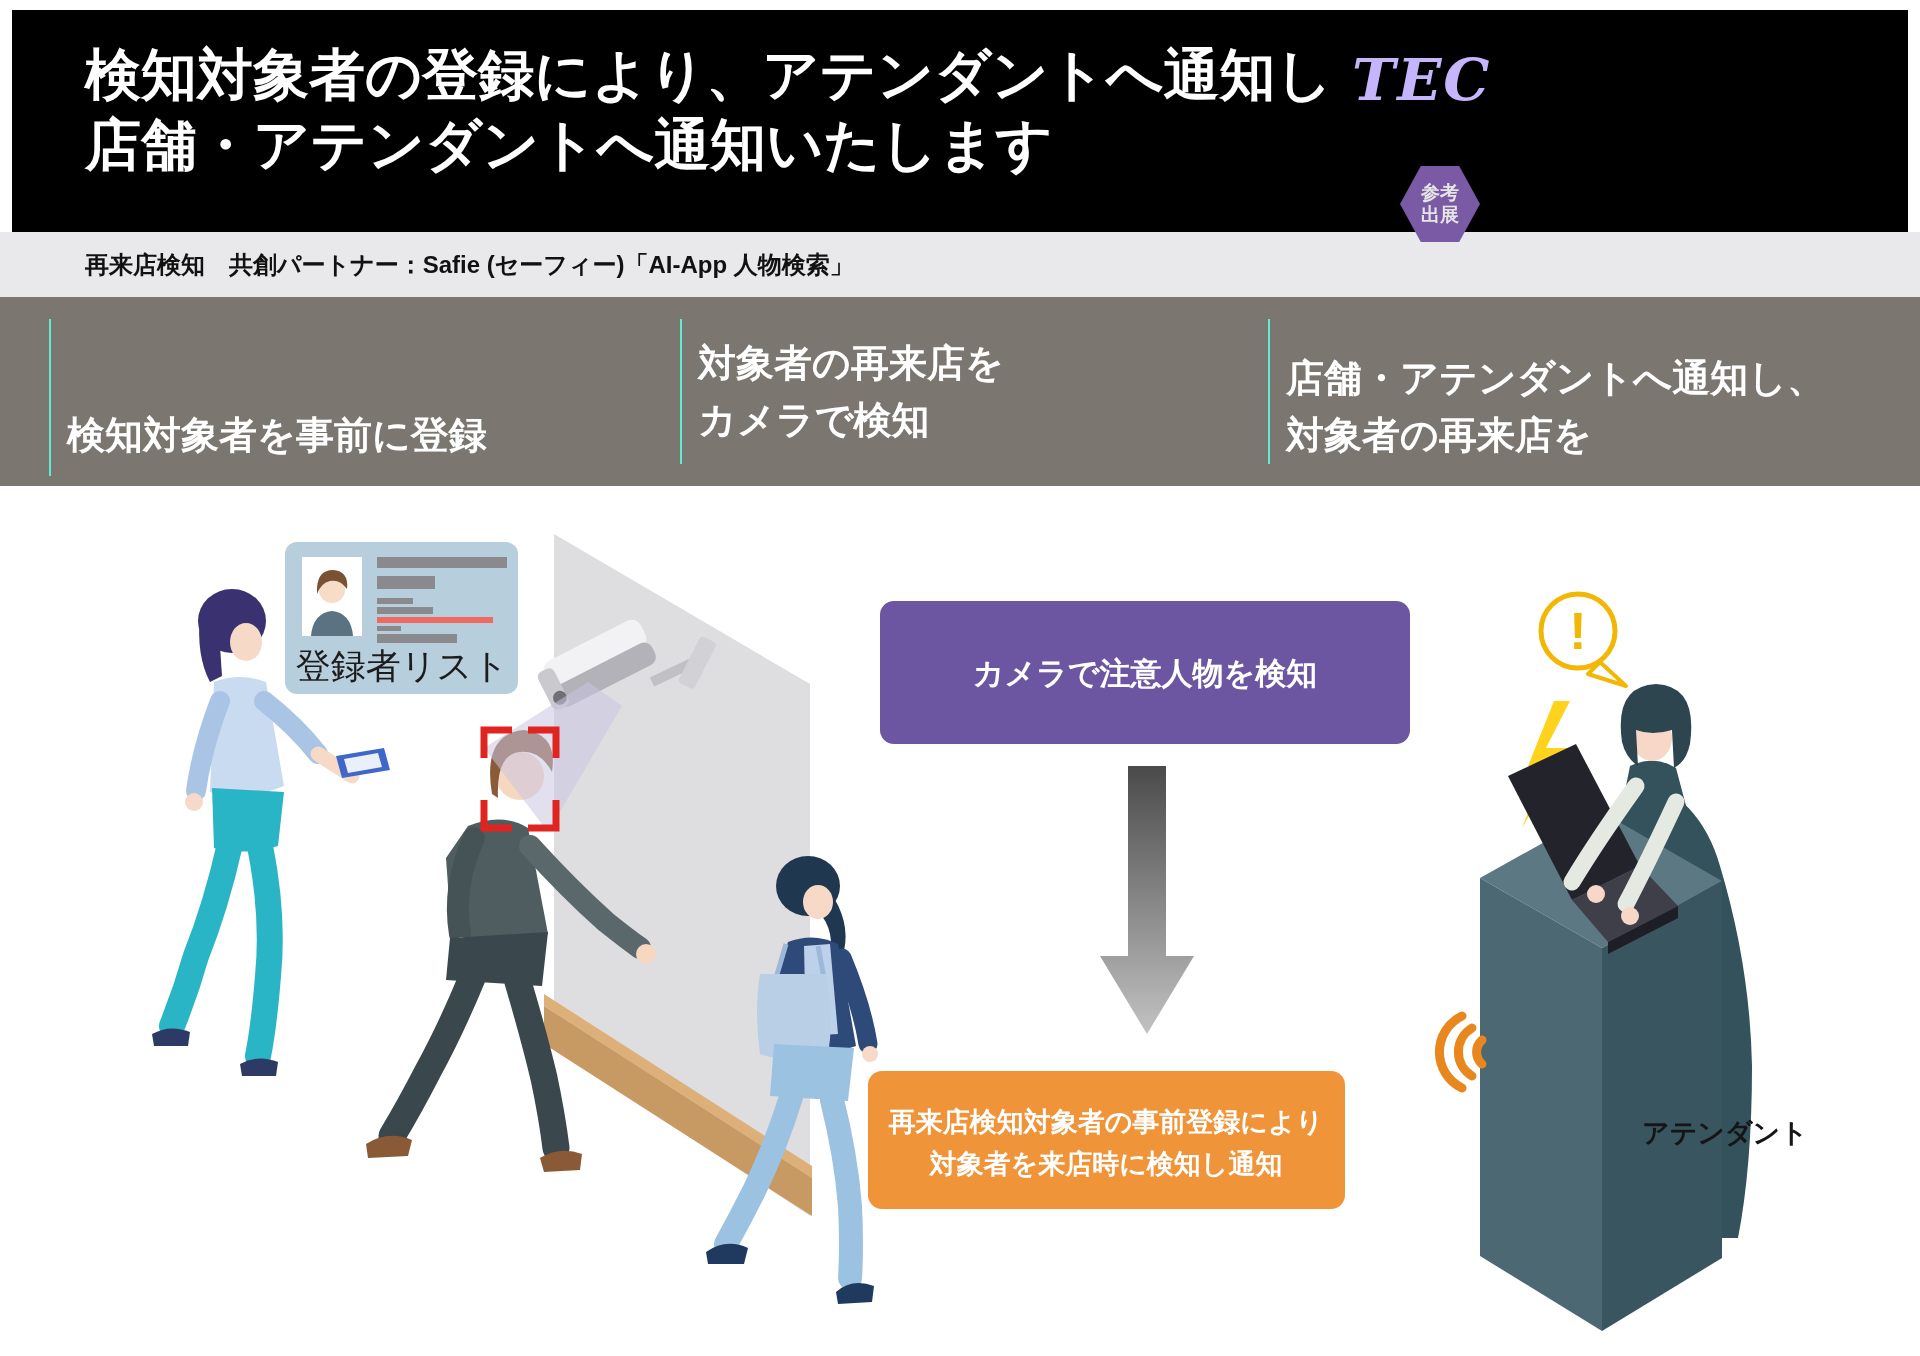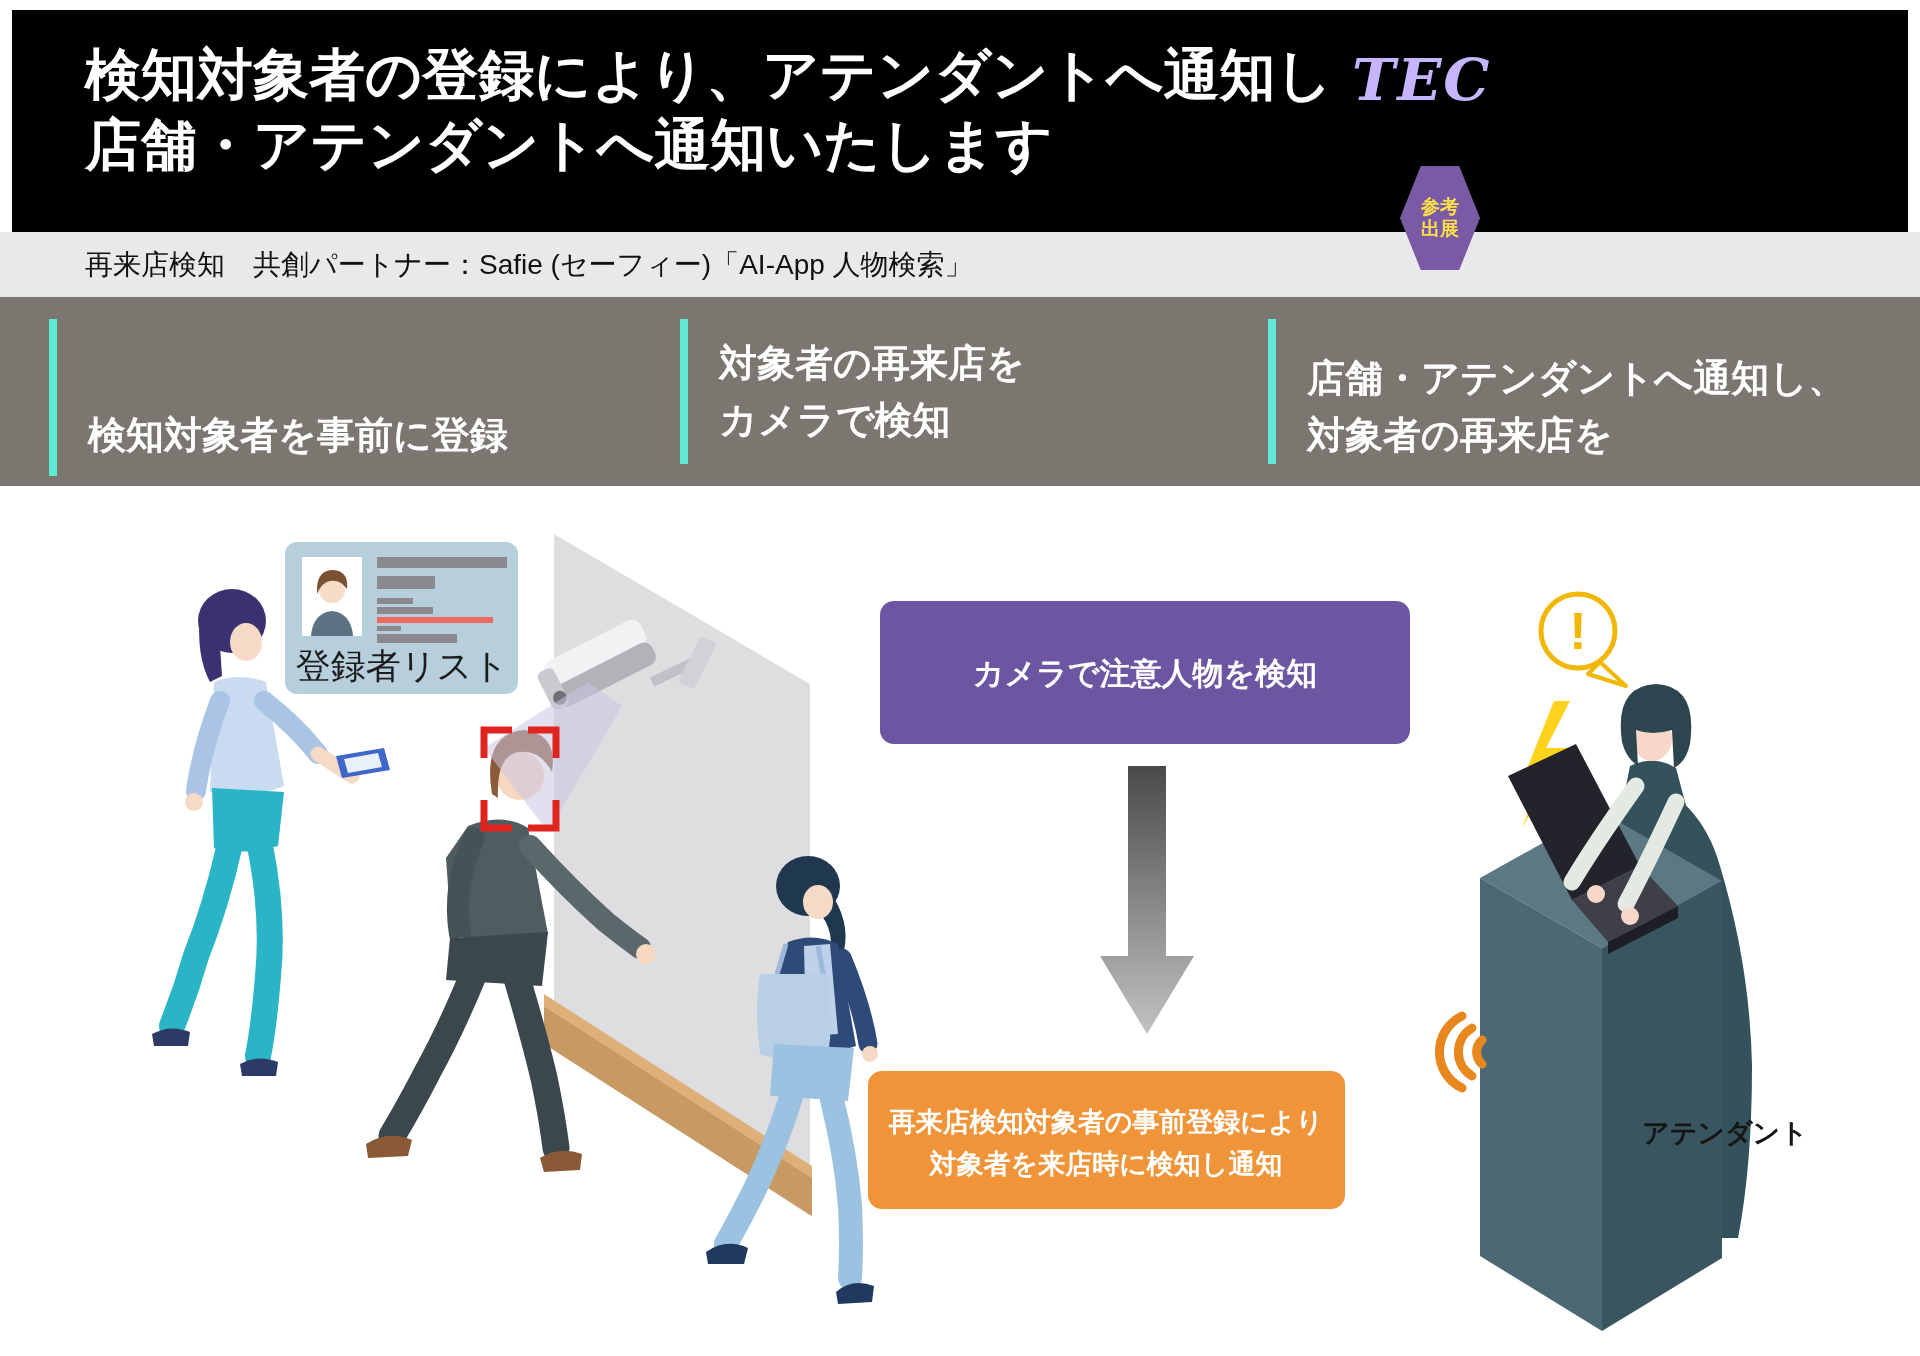--- a/index.html
+++ b/index.html
@@ -7,33 +7,33 @@
   .page{position:relative;width:1920px;height:1356px;background:#ffffff;overflow:hidden;}
 
   
   .header{position:absolute;left:12px;top:10px;width:1896px;height:222px;background:#000000;}
   .title{position:absolute;left:73px;top:30px;color:#ffffff;font-weight:700;
          font-size:56px;line-height:70px;letter-spacing:0px;white-space:nowrap;}
   .tec-logo{position:absolute;left:1340px;top:36px;color:#c4b5fd;font-weight:700;font-style:italic;
             font-family:"DejaVu Serif","Liberation Serif",serif;font-size:58px;letter-spacing:2px;}
 
   
-  .badge{position:absolute;left:1400px;top:166px;width:80px;height:104px;background:#7a5aa5;
+  .badge{position:absolute;left:1400px;top:166px;width:80px;height:76px;background:#7a5aa5;
          clip-path:polygon(26% 0%,74% 0%,100% 50%,74% 100%,26% 100%,0% 50%);
          display:flex;flex-direction:column;align-items:center;justify-content:center;
-         color:#fde047;font-size:19px;font-weight:700;line-height:22px;z-index:5;text-align:center;}
+         color:#e5e5e5;font-size:19px;font-weight:700;line-height:22px;z-index:5;text-align:center;}
 
   
   .subbar{position:absolute;left:0;top:232px;width:1920px;height:65px;background:#e9e9ec;}
-  .subbar span{position:absolute;left:85px;top:0;line-height:65px;font-size:28px;color:#111111;
-               font-weight:400;white-space:nowrap;}
+  .subbar span{position:absolute;left:85px;top:0;line-height:65px;font-size:24px;color:#111111;
+               font-weight:700;white-space:nowrap;}
 
   
   .band{position:absolute;left:0;top:297px;width:1920px;height:189px;background:#7b7770;}
-  .step{position:absolute;top:22px;height:145px;border-left:8px solid #5eead4;padding-left:31px;
+  .step{position:absolute;top:22px;height:145px;border-left:2px solid #5eead4;padding-left:16px;
         display:flex;flex-direction:column;color:#ffffff;font-weight:700;font-size:38px;
         line-height:57px;white-space:nowrap;}
   .step-1{left:49px;width:540px;justify-content:flex-end;padding-bottom:12px;}
   .step-2{left:680px;width:540px;justify-content:center;}
   .step-3{left:1268px;width:620px;justify-content:flex-end;}
 
   
   .scene{position:absolute;left:0;top:486px;width:1920px;height:870px;}
   svg text{font-family:"Liberation Sans","DejaVu Sans",sans-serif;}
 </style>

